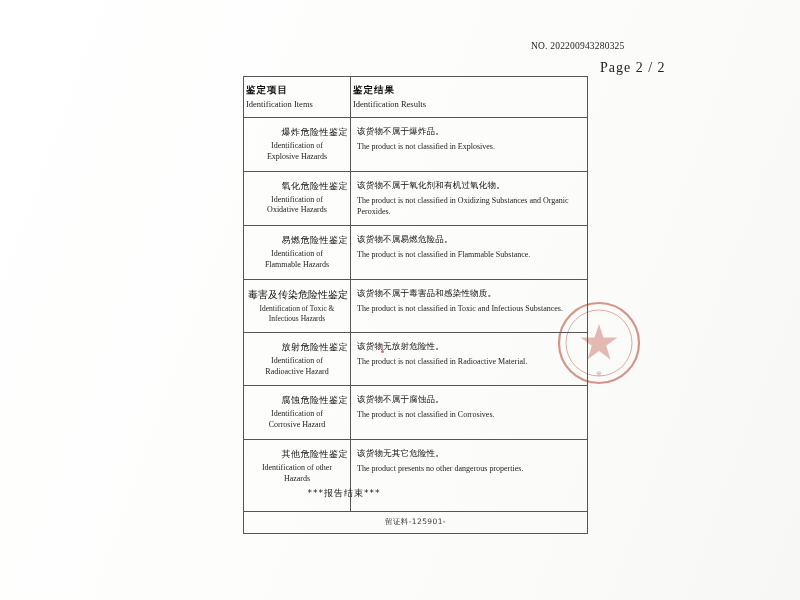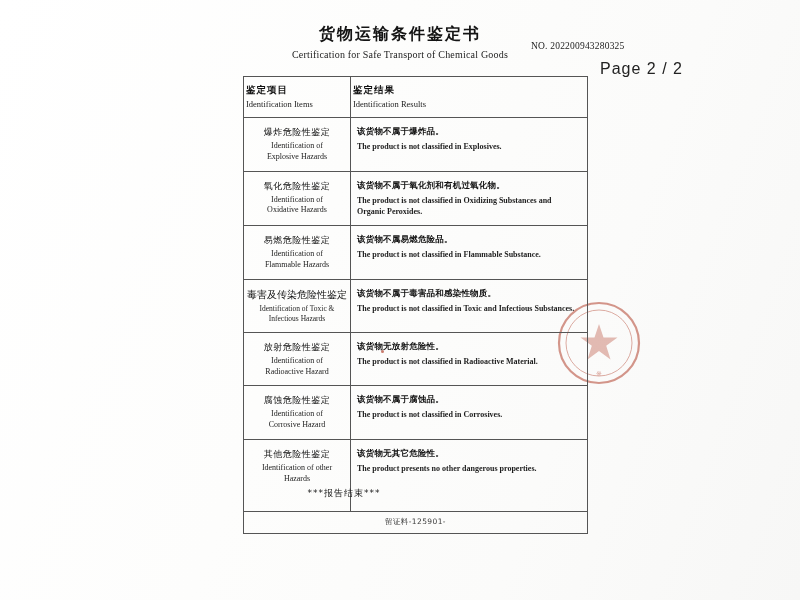--- a/index.html
+++ b/index.html
@@ -59,22 +59,22 @@
     left: 531px;
     font-family: "Liberation Serif", serif;
     font-size: 9.5px;
     color: #222;
     letter-spacing: .2px;
   }
   .page-no {
     position: absolute;
     top: 60px;
     left: 600px;
-    font-family: Liberation Sans, sans-serif;
-    font-size: 16px;
+    font-family: Liberation Serif, serif;
+    font-size: 14px;
     color: #222;
     letter-spacing: 1px;
   }
 
   table.cert {
     position: absolute;
     top: 76px;
     left: 243px;
     width: 344px;
     border-collapse: collapse;
@@ -108,32 +108,32 @@
 
   td.item {
     text-align: center;
     padding: 8px 2px 8px 2px;
   }
   .item-cn {
     font-family: Liberation Mono, monospace;
     font-size: 9px;
     letter-spacing: .5px;
     color: #111;
+    text-align: right;
   }
   .item-en {
     font-family: "Liberation Serif", serif;
     font-size: 8px;
     line-height: 1.35;
     margin-top: 2px;
     color: #1c1c1c;
   }
 
   td.result {
     padding: 8px 10px 8px 6px;
-    font-weight: bold;
   }
   .res-cn {
     font-family: "DejaVu Sans", sans-serif;
     font-size: 8.5px;
     color: #111;
     letter-spacing: .2px;
   }
   .res-en {
     font-family: "Liberation Serif", serif;
     font-size: 8px;
@@ -193,24 +193,20 @@
     border-radius: 50%;
     opacity: .7;
   }
 </style>
 </head>
 <body>
 
 <div class="page">
   <div class="scan-tint"></div>
 
-  <div class="header">
-    <div class="title-cn">货物运输条件鉴定书</div>
-    <div class="title-en">Certification for Safe Transport of Chemical Goods</div>
-  </div>
 
   <div class="doc-no">NO. 202200943280325</div>
   <div class="page-no">Page  2 / 2</div>
 
 
   <div class="stamp">
     <svg width="86" height="86" viewBox="0 0 86 86">
       <circle cx="43" cy="43" r="40" fill="none" stroke="#b3432f" stroke-width="2.2"></circle>
       <circle cx="43" cy="43" r="33" fill="none" stroke="#b3432f" stroke-width="0.8"></circle>
       <path d="M43 24 l4.5 13.5 h14 l-11.3 8.3 4.3 13.6 L43 51 l-11.5 8.4 4.3-13.6 L24.5 37.5 h14 Z" fill="#b3432f" opacity="0.65"></path>

